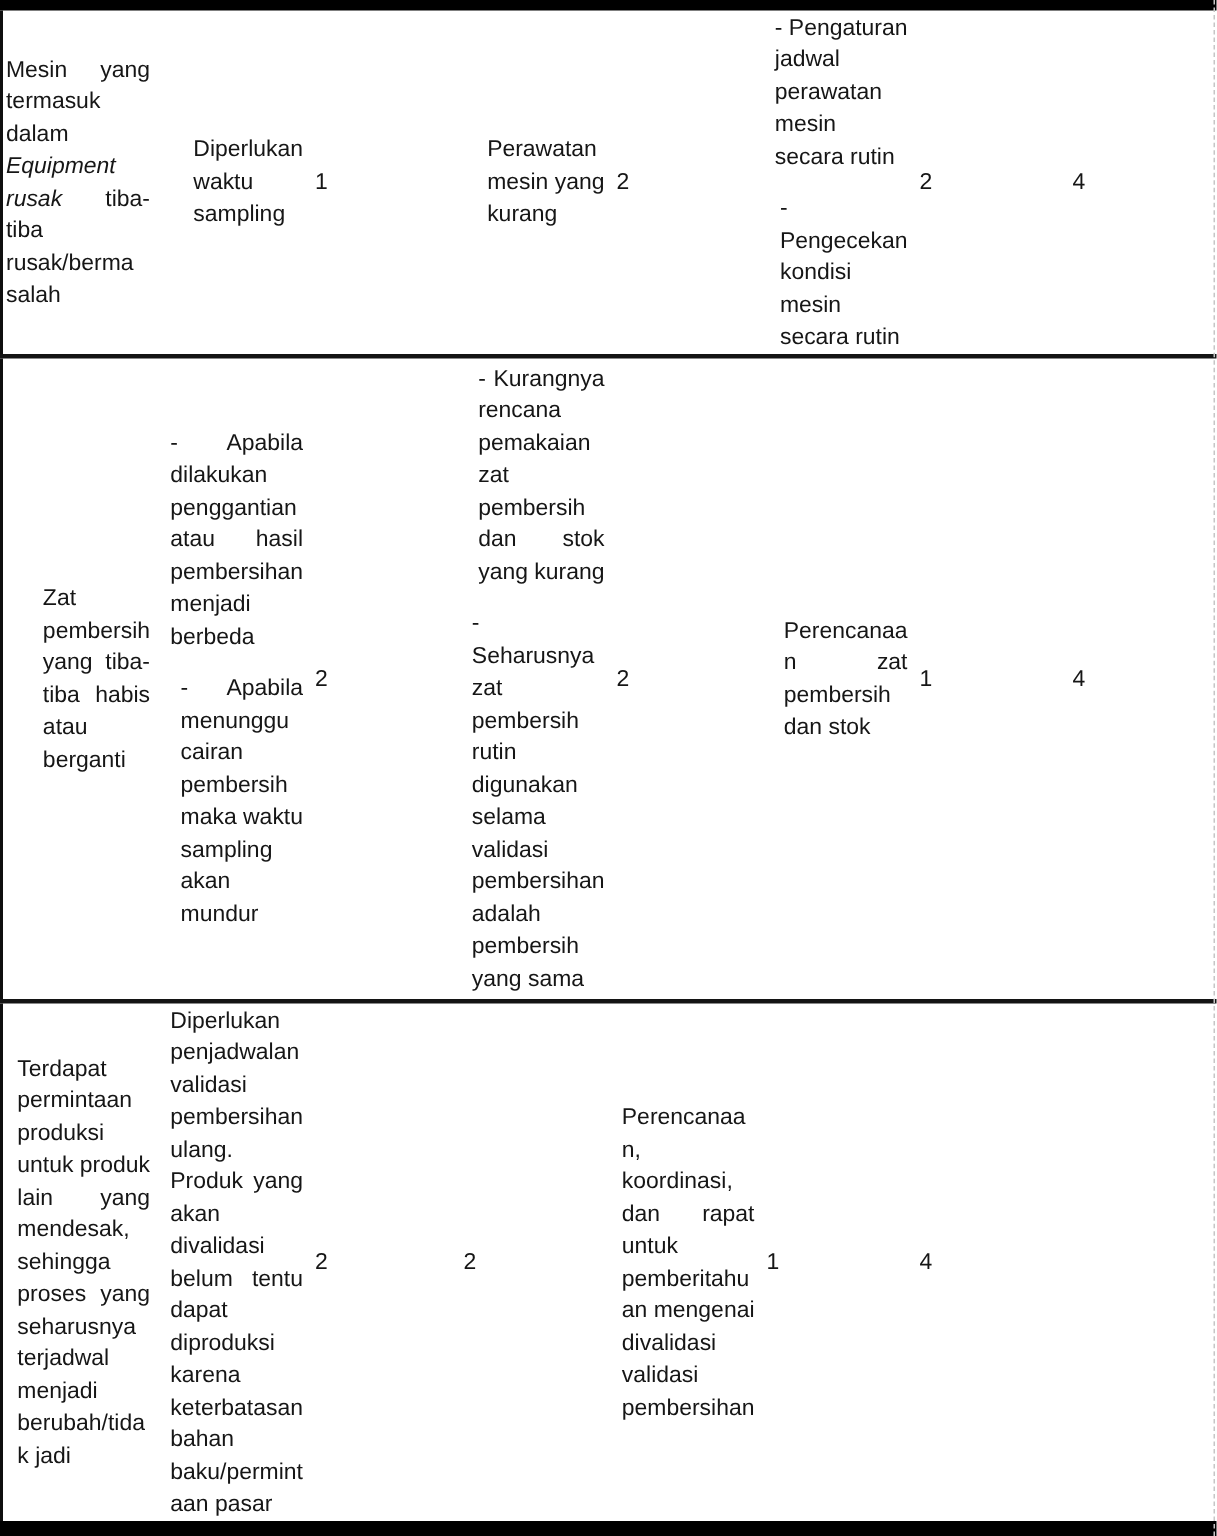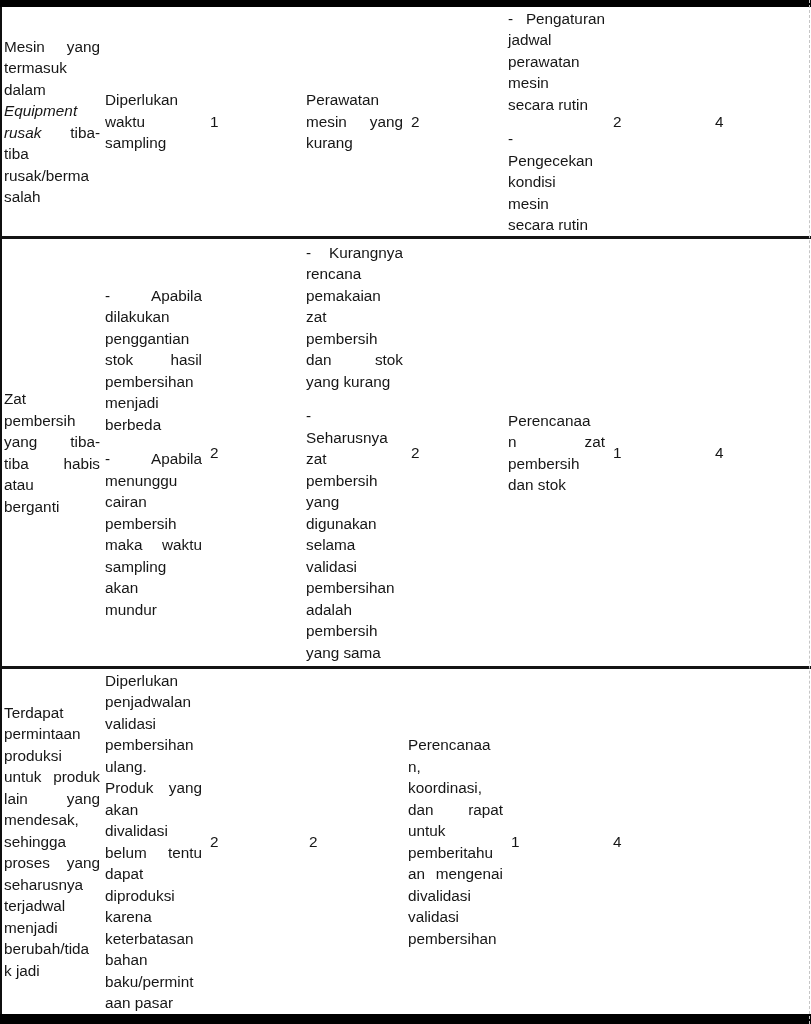--- a/index.html
+++ b/index.html
@@ -27,21 +27,21 @@
   .row.r3 { height: 345px; }
 
   .cell {
     display: flex;
     flex-direction: column;
     justify-content: center;
     font-size: 15.3px;
     line-height: 21.5px;
     overflow: hidden;
   }
-  .cell.text { padding: 0 3px 0 2px; }
+  .cell.text { padding: 0 3px 0 2px; align-items: flex-end; }
   .cell.num  { padding-left: 5px; }
 
   .para + .para { margin-top: 13px; }
   .line { display: block; text-align: left; }
   .line.jl { text-align: justify; text-align-last: justify; }
   .line i { font-style: italic; }
 
   .edge-right {
     position: absolute; top: 0; right: 1px; height: 100%; width: 0;
     border-right: 1px dashed #c6c6c6;
@@ -113,21 +113,21 @@
           <span class="line jl">tiba habis</span>
           <span class="line jl">atau</span>
           <span class="line">berganti</span>
         </div>
       </div>
     <div class="cell text">
         <div class="para">
           <span class="line jl">- Apabila</span>
           <span class="line jl">dilakukan</span>
           <span class="line jl">penggantian</span>
-          <span class="line jl">stok hasil</span>
+          <span class="line jl">atau hasil</span>
           <span class="line jl">pembersihan</span>
           <span class="line jl">menjadi</span>
           <span class="line">berbeda</span>
         </div>
         <div class="para">
           <span class="line jl">- Apabila</span>
           <span class="line jl">menunggu</span>
           <span class="line jl">cairan</span>
           <span class="line jl">pembersih</span>
           <span class="line jl">maka waktu</span>
@@ -145,21 +145,21 @@
           <span class="line jl">zat</span>
           <span class="line jl">pembersih</span>
           <span class="line jl">dan stok</span>
           <span class="line">yang kurang</span>
         </div>
         <div class="para">
           <span class="line jl">-</span>
           <span class="line jl">Seharusnya</span>
           <span class="line jl">zat</span>
           <span class="line jl">pembersih</span>
-          <span class="line jl">yang</span>
+          <span class="line jl">rutin</span>
           <span class="line jl">digunakan</span>
           <span class="line jl">selama</span>
           <span class="line jl">validasi</span>
           <span class="line jl">pembersihan</span>
           <span class="line jl">adalah</span>
           <span class="line jl">pembersih</span>
           <span class="line">yang sama</span>
         </div>
       </div>
     <div class="cell num">2</div>

